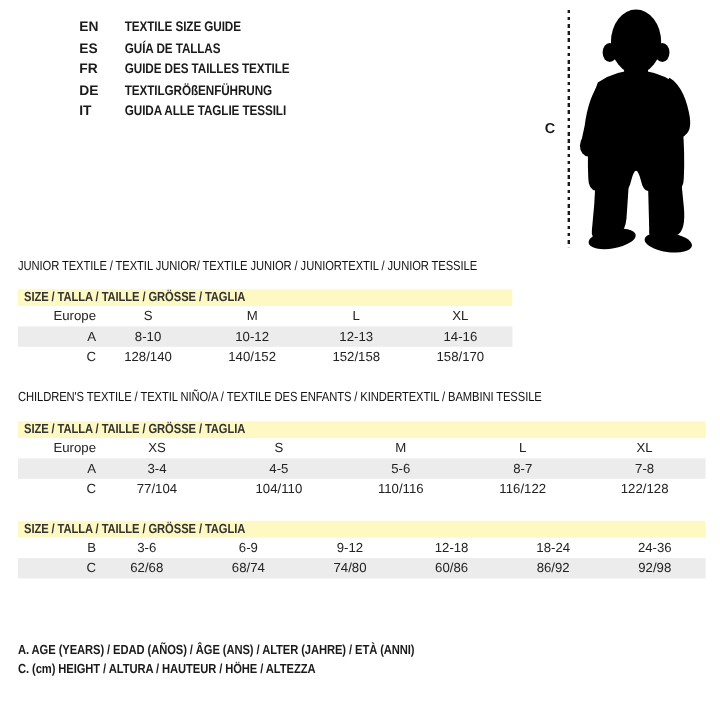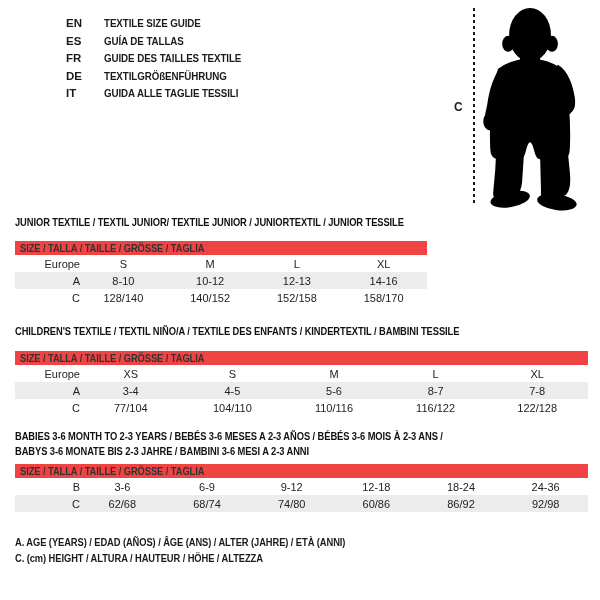--- a/index.html
+++ b/index.html
@@ -18,29 +18,29 @@
 
   
   #figure{position:absolute;left:440px;top:0;width:160px;height:215px;}
   #measure-line{position:absolute;left:33px;top:8px;width:2px;height:198px;
     background:repeating-linear-gradient(to bottom,#1a1a1a 0 3px,transparent 3px 6px);}
   #measure-label{position:absolute;left:14px;top:100px;font-size:12px;font-weight:bold;}
   #figure svg{position:absolute;left:40px;top:3px;}
 
   
   .section{position:absolute;left:15px;}
-  .sec-heading{font-size:11px;font-weight:bold;line-height:15px;color:#111;}
+  .sec-heading{font-size:11px;font-weight:normal;line-height:15px;color:#111;}
   #sec1{top:215px;width:412px;}
   #sec2{top:324px;width:573px;}
   #sec3{top:429px;width:573px;}
   #sec1 .tbl{margin-top:11px;width:412px;}
   #sec2 .tbl{margin-top:12px;width:573px;}
   #sec3 .tbl{margin-top:5px;width:573px;}
 
-  .sizebar{height:14px;background:#ef4444;display:flex;align-items:center;
+  .sizebar{height:14px;background:#fef9c3;display:flex;align-items:center;
     padding-left:5px;font-size:11px;font-weight:600;color:#333;box-sizing:border-box;}
   .trow{display:grid;height:17px;align-items:center;font-size:11px;color:#222;}
   .trow.shaded{background:#ececec;}
   .tlabel{padding-left:5px;text-align:right;}
   .tcell{text-align:center;}
 
   
   #footnotes{position:absolute;left:15px;top:535px;}
   .footnote{font-size:11px;font-weight:bold;line-height:15.5px;}
 </style>
@@ -162,24 +162,20 @@
           <div class="tcell">104/110</div>
           <div class="tcell">110/116</div>
           <div class="tcell">116/122</div>
           <div class="tcell">122/128</div>
         </div>
       </div>
   </div>
 </div>
 
 <div id="sec3" class="section">
-  <div class="sec-heading">
-    <span class="cond">BABIES 3-6 MONTH TO 2-3 YEARS / BEBÉS 3-6 MESES A 2-3 AÑOS / BÉBÉS 3-6 MOIS À 2-3 ANS /</span><br>
-    <span class="cond">BABYS 3-6 MONATE BIS 2-3 JAHRE / BAMBINI 3-6 MESI A 2-3 ANNI</span>
-  </div>
   <div class="tbl">
     <div class="sizebar">
       <span class="cond">SIZE / TALLA / TAILLE / GRÖSSE / TAGLIA</span>
     </div>
     <div>
         <div class="trow" style="grid-template-columns: 65px repeat(6, 1fr);">
           <div class="tlabel">B</div>
           <div class="tcell">3-6</div>
           <div class="tcell">6-9</div>
           <div class="tcell">9-12</div>

